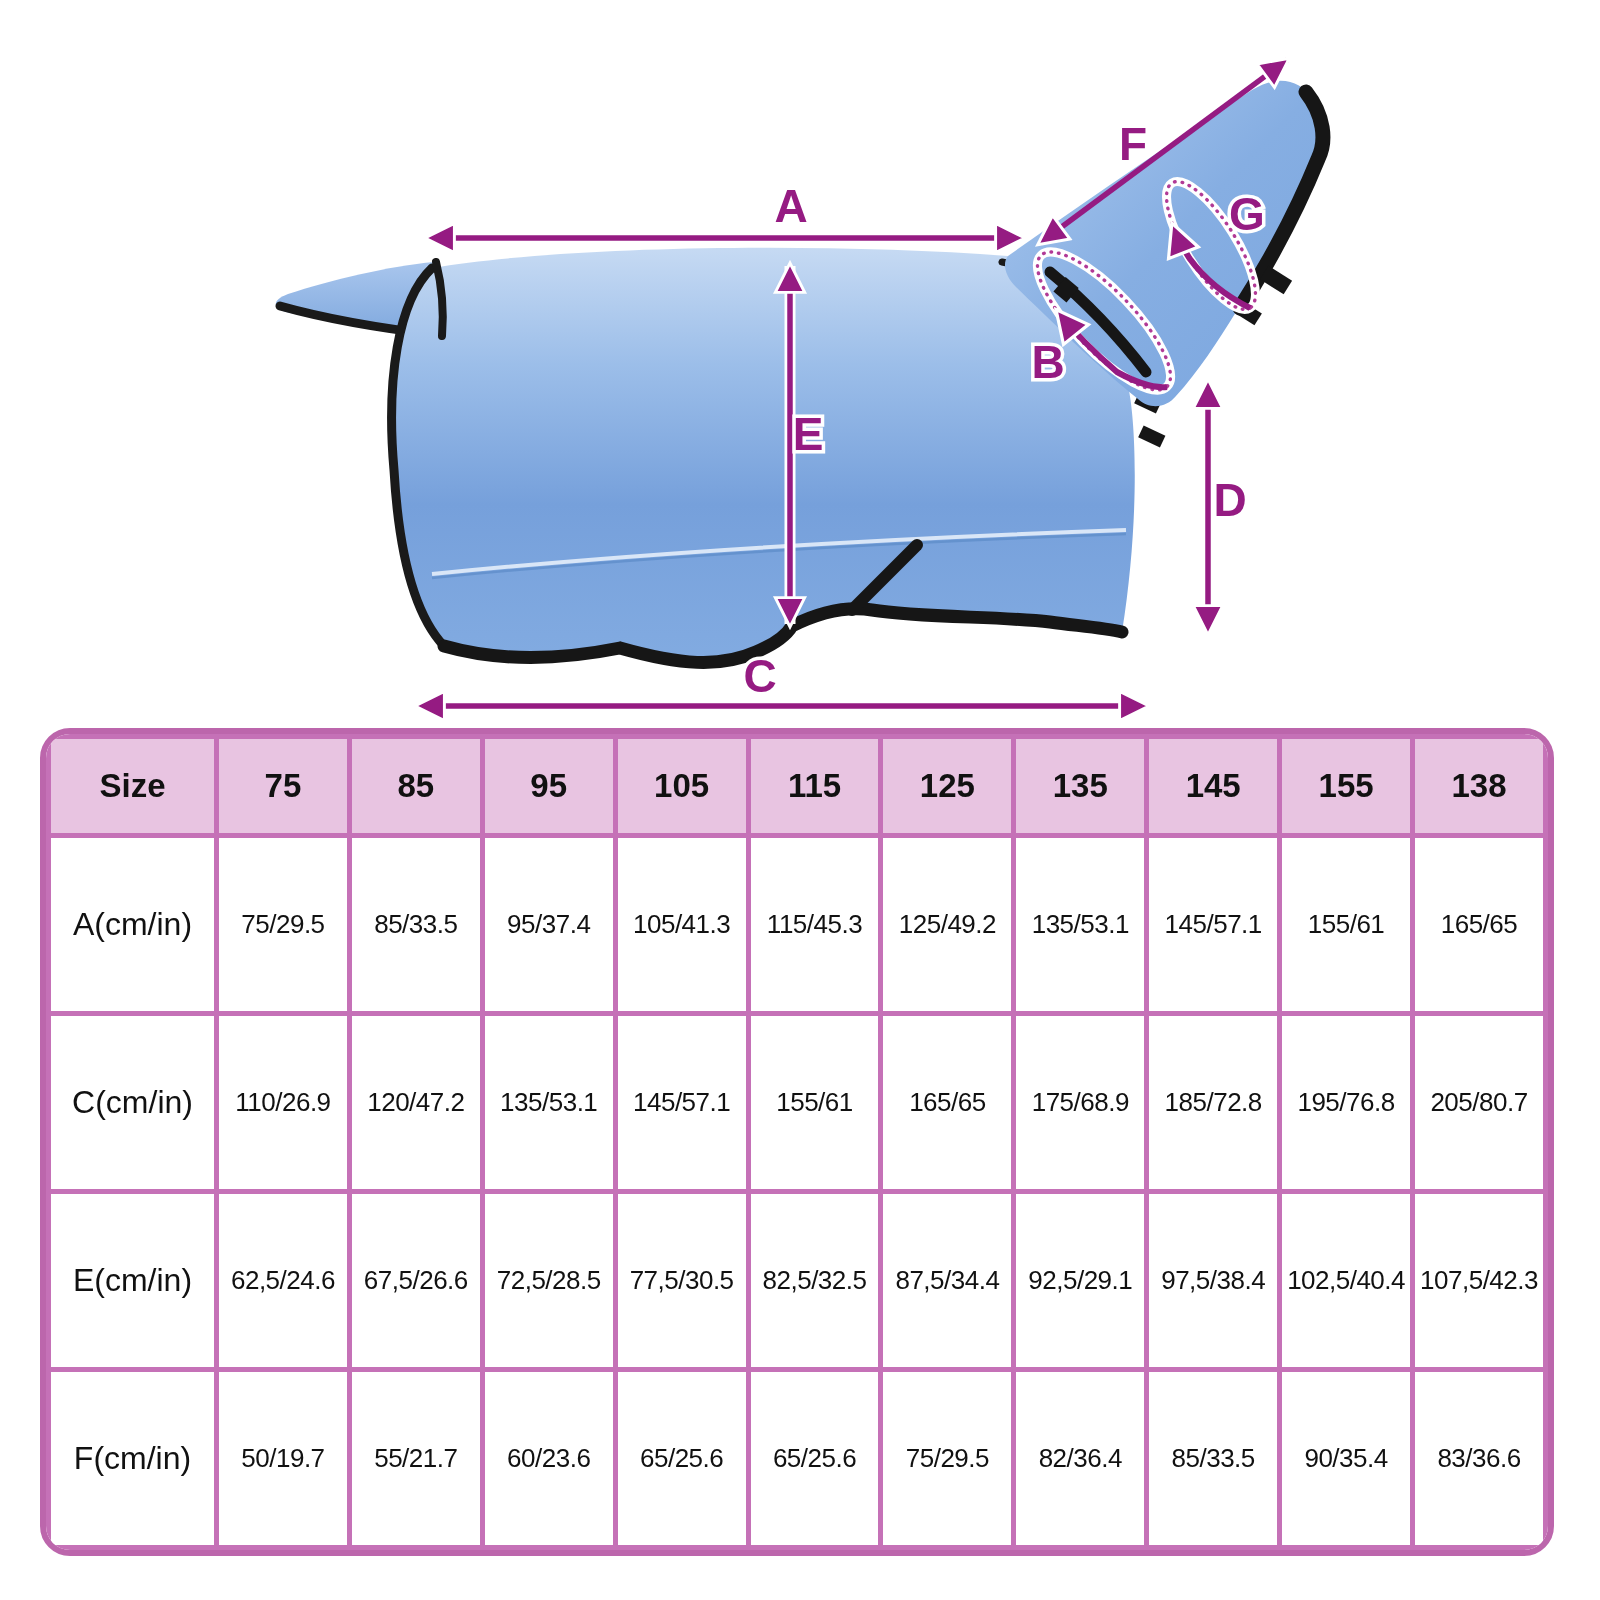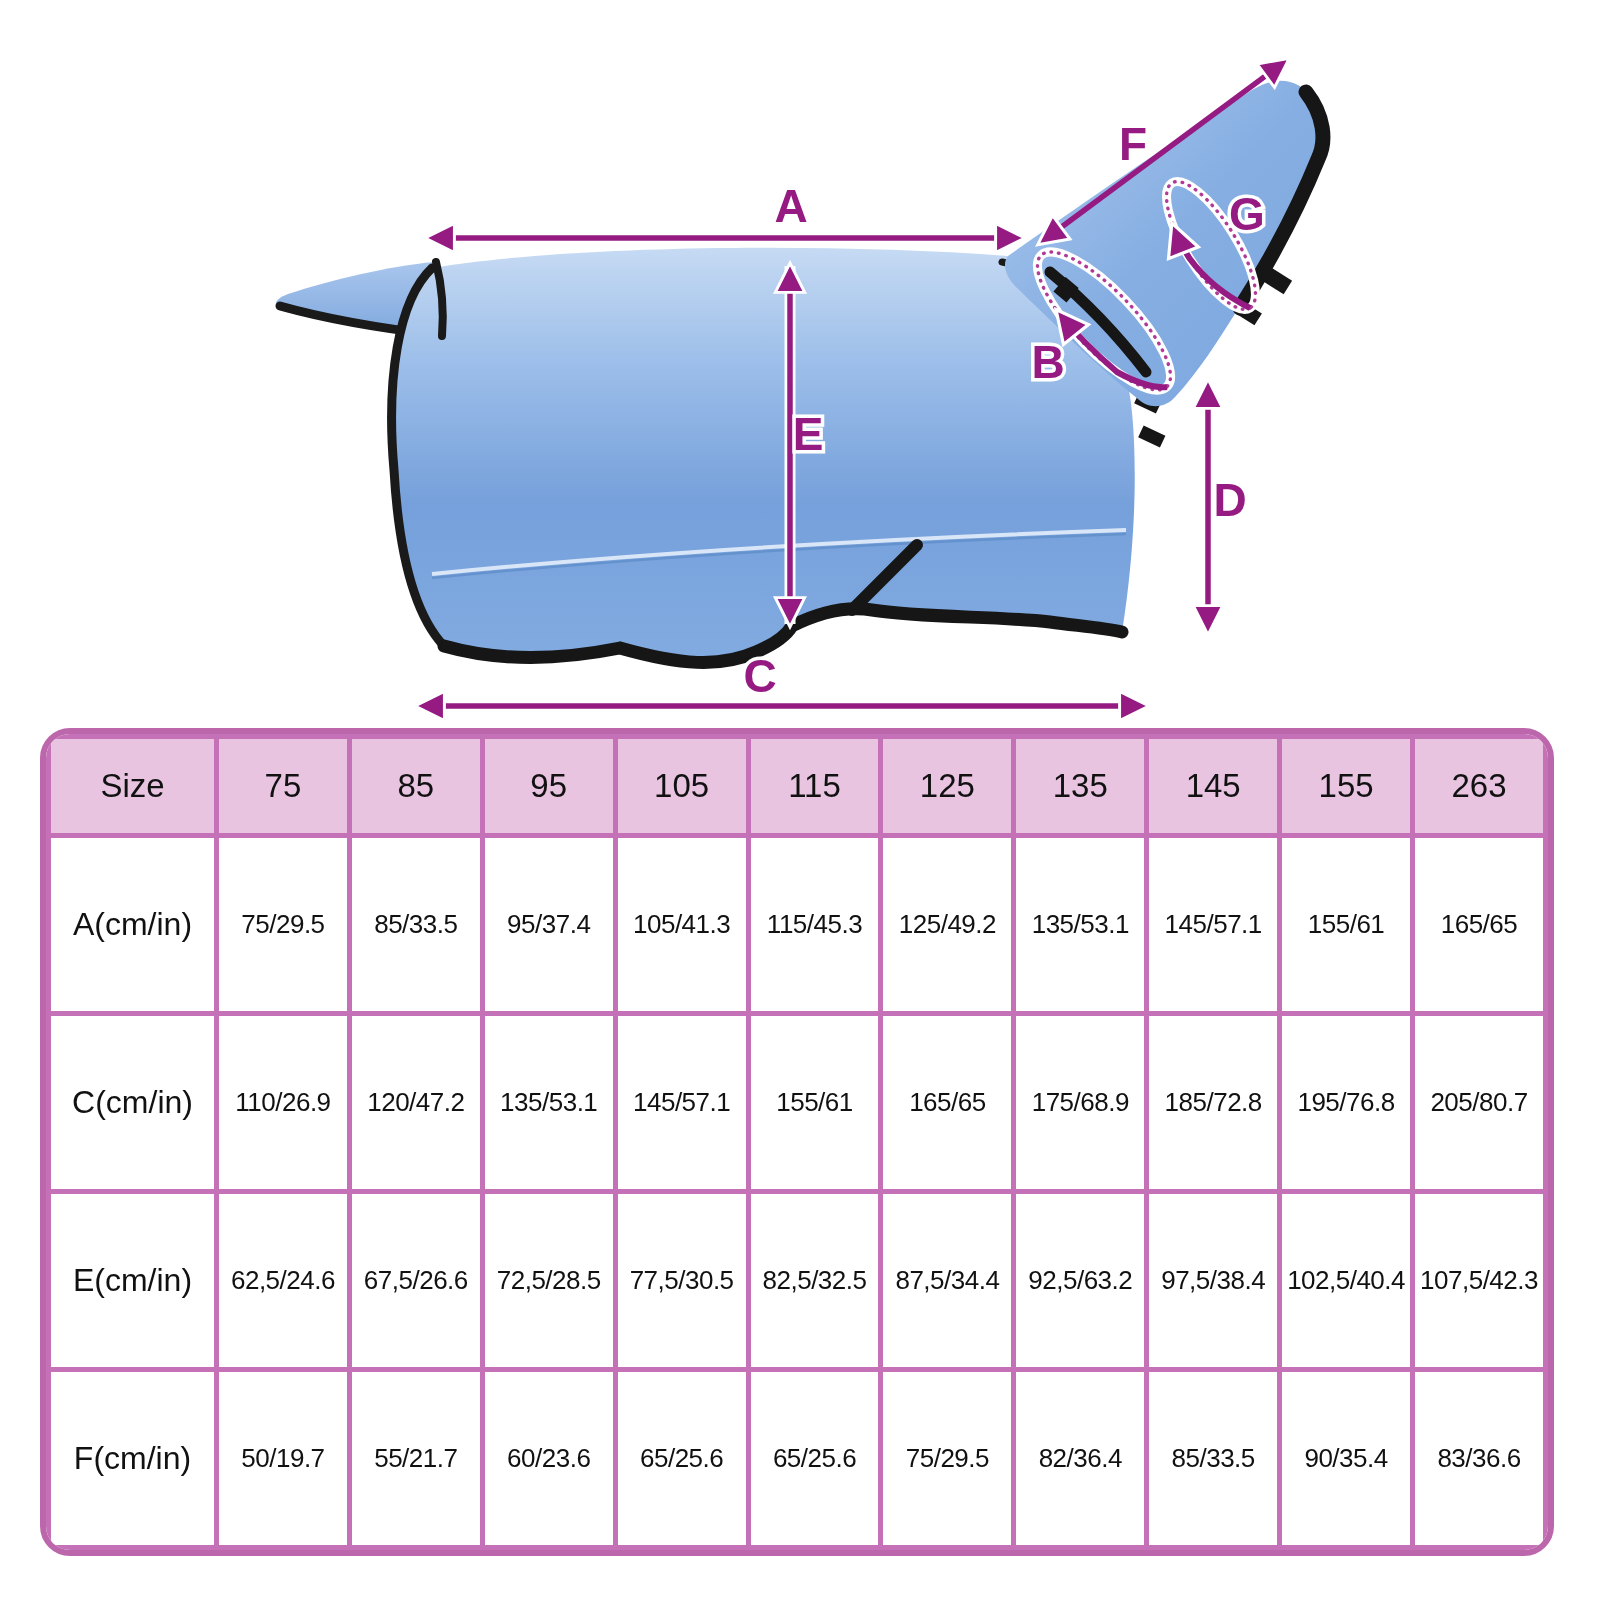--- a/index.html
+++ b/index.html
@@ -20,21 +20,21 @@
     box-sizing:border-box;
   }
   table{
     width:100%;height:100%;border-collapse:collapse;table-layout:fixed;
   }
   th,td{
     border:5px solid #C571B7;text-align:center;vertical-align:middle;
     color:#111;white-space:nowrap;overflow:hidden;
   }
   thead th{
-    background:#E8C4E1;font-size:33px;font-weight:normal;height:92px;
+    background:#E8C4E1;font-size:33px;font-weight:bold;height:92px;
   }
   th.row-label{font-size:32px;font-weight:normal;background:#fff;}
   td{font-size:26px;letter-spacing:-0.5px;font-weight:normal;background:#fff;}
   col.c-size{width:168px;}
 </style>
 </head>
 <body>
 
 <div class="stage">
 
@@ -147,21 +147,21 @@
             <th>Size</th>
             <th>75</th>
             <th>85</th>
             <th>95</th>
             <th>105</th>
             <th>115</th>
             <th>125</th>
             <th>135</th>
             <th>145</th>
             <th>155</th>
-            <th>263</th>
+            <th>138</th>
           </tr>
         </thead>
         <tbody>
           <tr>
             <th class="row-label">A(cm/in)</th>
             <td>75/29.5</td>
             <td>85/33.5</td>
             <td>95/37.4</td>
             <td>105/41.3</td>
             <td>115/45.3</td>
@@ -185,21 +185,21 @@
             <td>205/80.7</td>
           </tr>
           <tr>
             <th class="row-label">E(cm/in)</th>
             <td>62,5/24.6</td>
             <td>67,5/26.6</td>
             <td>72,5/28.5</td>
             <td>77,5/30.5</td>
             <td>82,5/32.5</td>
             <td>87,5/34.4</td>
-            <td>92,5/63.2</td>
+            <td>92,5/29.1</td>
             <td>97,5/38.4</td>
             <td>102,5/40.4</td>
             <td>107,5/42.3</td>
           </tr>
           <tr>
             <th class="row-label">F(cm/in)</th>
             <td>50/19.7</td>
             <td>55/21.7</td>
             <td>60/23.6</td>
             <td>65/25.6</td>

